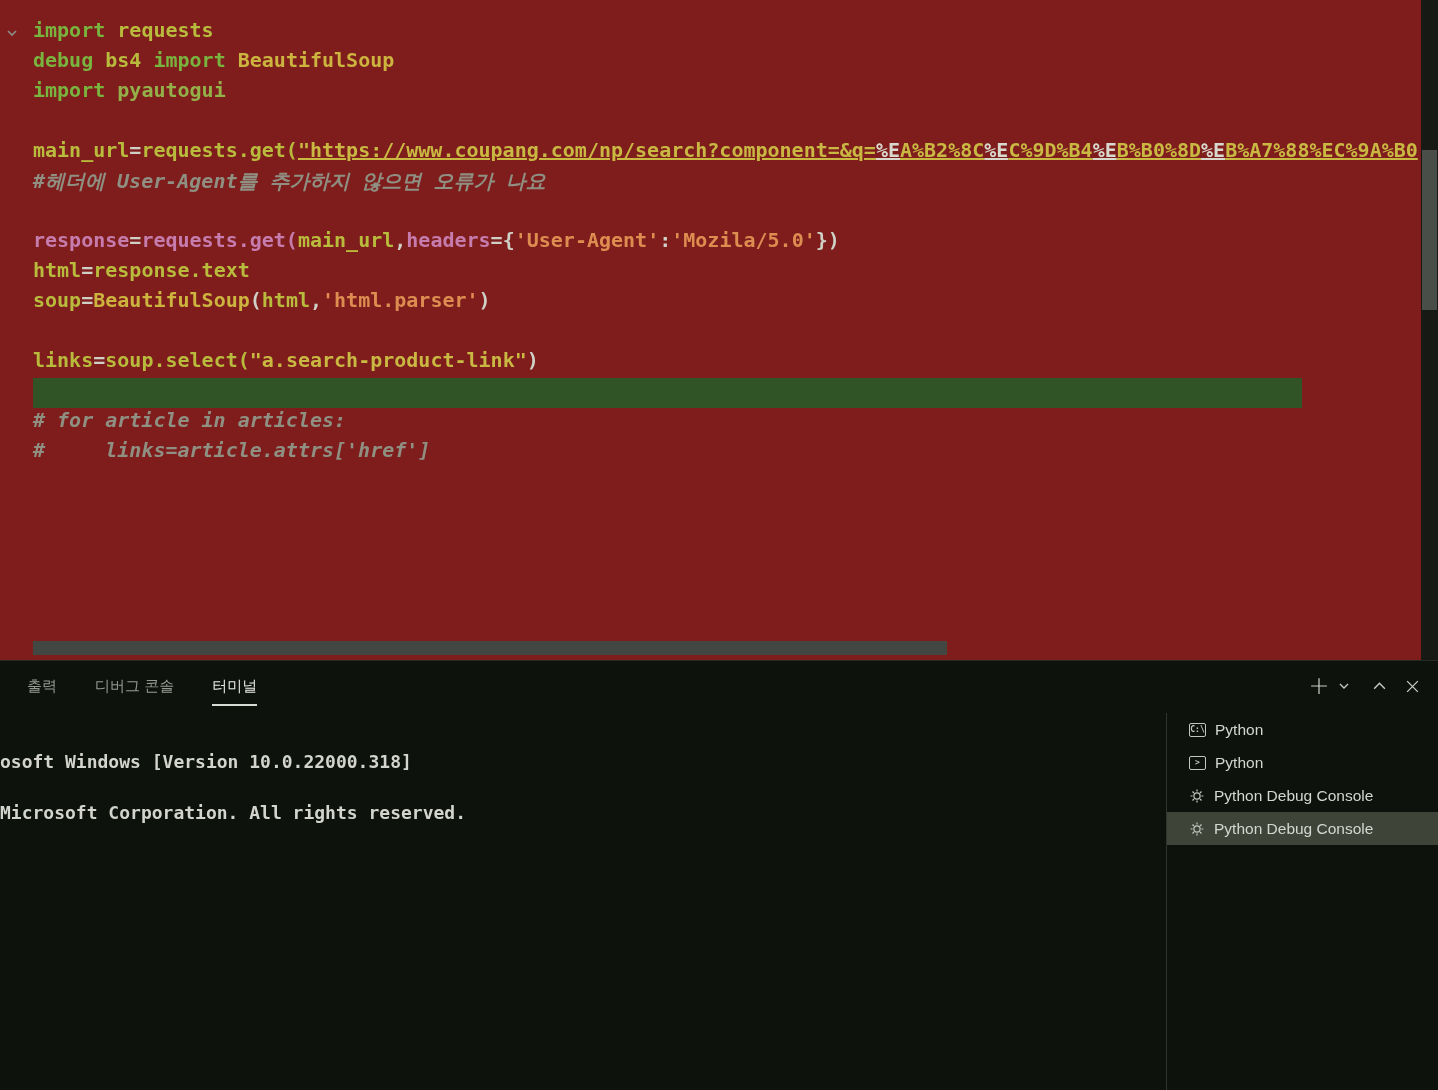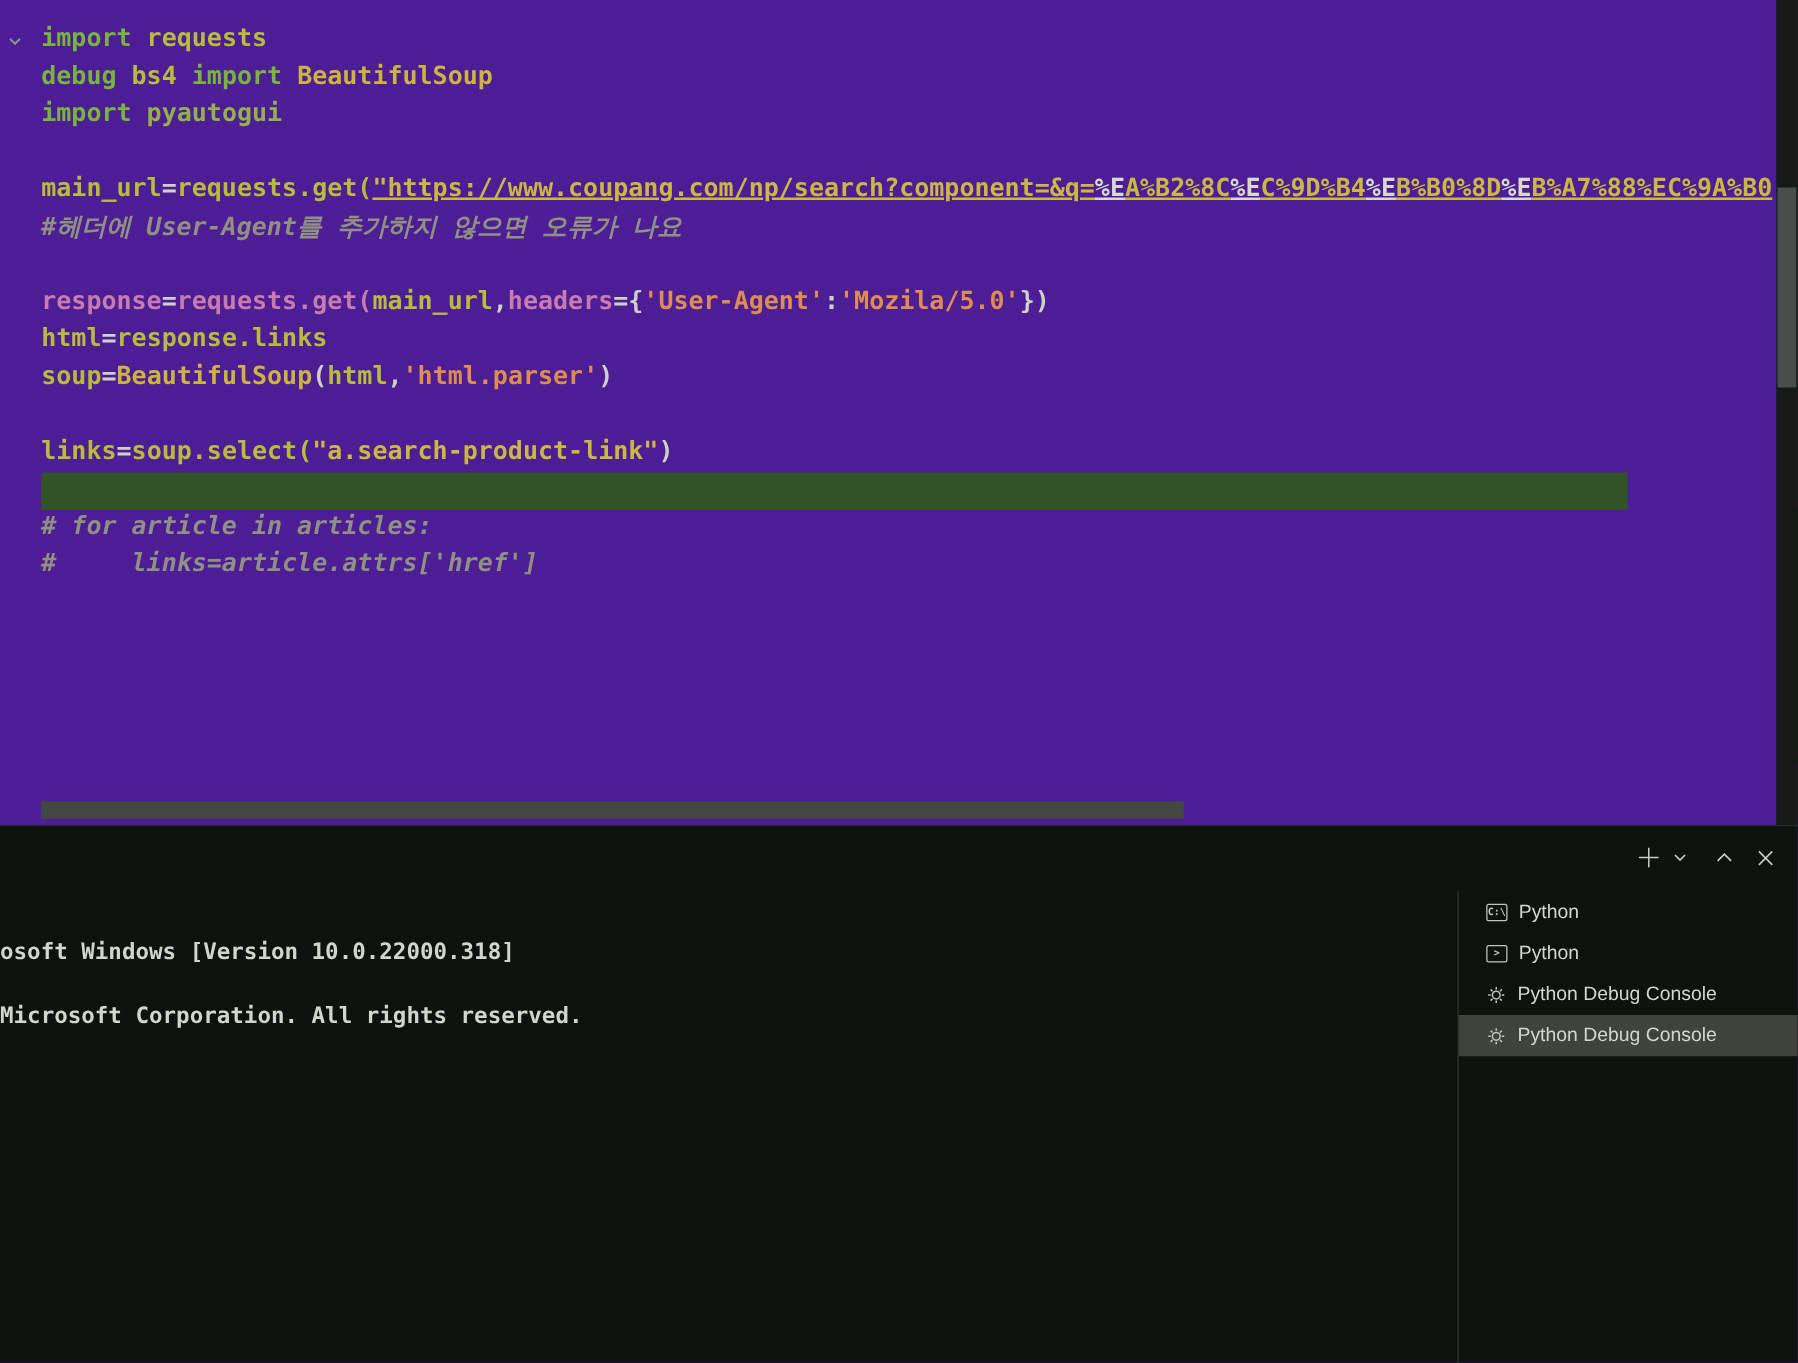--- a/index.html
+++ b/index.html
@@ -1,17 +1,17 @@
 <!DOCTYPE html>
 <html style="--hl: #315426; --sel: #3f4438;"><head>
 <meta charset="utf-8">
 <style>
   * { margin:0; padding:0; box-sizing:border-box; }
   html,body { width:1438px; height:1090px; background:#0e120d; overflow:hidden; }
-  .screen { position:relative; width:1438px; height:1090px; background:#4c1d95;
+  .screen { position:relative; width:1438px; height:1090px; background:#7f1d1d;
             font-family:"DejaVu Sans Mono", monospace; }
 
   
   .editor { position:absolute; left:0; top:0; width:1438px; height:660px; overflow:hidden; }
   .fold { position:absolute; left:5px; top:25px; }
   .code { position:absolute; left:0; top:18px; width:1438px; }
   .code-line { height:30px; line-height:30px; padding-left:33px; white-space:pre;
                font:bold 20px "DejaVu Sans Mono", monospace; }
   .code-line.hl { padding-left:0; margin-left:33px; width:1269px;
                   background:var(--hl,#315426); }
@@ -74,35 +74,40 @@
     </span>
     <div class="code">
         <div class="code-line"><span class="tok-kw">import </span><span class="tok-name">requests</span></div>
         <div class="code-line"><span class="tok-kw">debug </span><span class="tok-name">bs4 </span><span class="tok-kw">import </span><span class="tok-cls">BeautifulSoup</span></div>
         <div class="code-line"><span class="tok-kw">import </span><span class="tok-fn2">pyautogui</span></div>
         <div class="code-line"></div>
         <div class="code-line"><span class="tok-name">main_url</span><span class="tok-op">=</span><span class="tok-name">requests.get(</span><span class="tok-url">"https://www.coupang.com/np/search?component=&amp;q=</span><span class="tok-esc">%E</span><span class="tok-url">A%B2%8C</span><span class="tok-esc">%E</span><span class="tok-url">C%9D%B4</span><span class="tok-esc">%E</span><span class="tok-url">B%B0%8D</span><span class="tok-esc">%E</span><span class="tok-url">B%A7%88%EC%9A%B0</span></div>
         <div class="code-line"><span class="tok-comment">#헤더에 User-Agent를 추가하지 않으면 오류가 나요</span></div>
         <div class="code-line"></div>
         <div class="code-line"><span class="tok-purple">response</span><span class="tok-op">=</span><span class="tok-purple">requests.get(</span><span class="tok-name">main_url</span><span class="tok-op">,</span><span class="tok-purple">headers</span><span class="tok-op">={</span><span class="tok-str">'User-Agent'</span><span class="tok-op">:</span><span class="tok-str">'Mozila/5.0'</span><span class="tok-op">})</span></div>
-        <div class="code-line"><span class="tok-name">html</span><span class="tok-op">=</span><span class="tok-name">response.links</span></div>
+        <div class="code-line"><span class="tok-name">html</span><span class="tok-op">=</span><span class="tok-name">response.text</span></div>
         <div class="code-line"><span class="tok-name">soup</span><span class="tok-op">=</span><span class="tok-cls">BeautifulSoup</span><span class="tok-op">(</span><span class="tok-name">html</span><span class="tok-op">,</span><span class="tok-str">'html.parser'</span><span class="tok-op">)</span></div>
         <div class="code-line"></div>
         <div class="code-line"><span class="tok-name">links</span><span class="tok-op">=</span><span class="tok-name">soup.select(</span><span class="tok-str2">"a.search-product-link"</span><span class="tok-op">)</span></div>
         <div class="code-line hl"></div>
         <div class="code-line"><span class="tok-comment"># for article in articles:</span></div>
         <div class="code-line"><span class="tok-comment">#     links=article.attrs['href']</span></div>
       </div>
     <div class="vscroll-track"></div>
     <div class="vscroll-thumb"></div>
     <div class="hscroll-thumb"></div>
   </div>
 
   <div class="panel">
     <div class="panel-header">
+      <div class="tabs">
+        <div class="tab">출력</div>
+        <div class="tab">디버그 콘솔</div>
+        <div class="tab active">터미널</div>
+      </div>
       <div class="panel-actions">
         <div class="pa-btn">
           <svg width="18" height="18" viewBox="0 0 16 16" fill="none" stroke="#c9cdc6" stroke-width="1.1">
               <path d="M8 1v14M1 8h14"></path>
             </svg>
         </div>
         <div class="pa-btn m3">
           <svg width="12" height="12" viewBox="0 0 12 12" fill="none" stroke="#c9cdc6" stroke-width="1.3">
               <path d="M2 4l4 4 4-4"></path>
             </svg>

